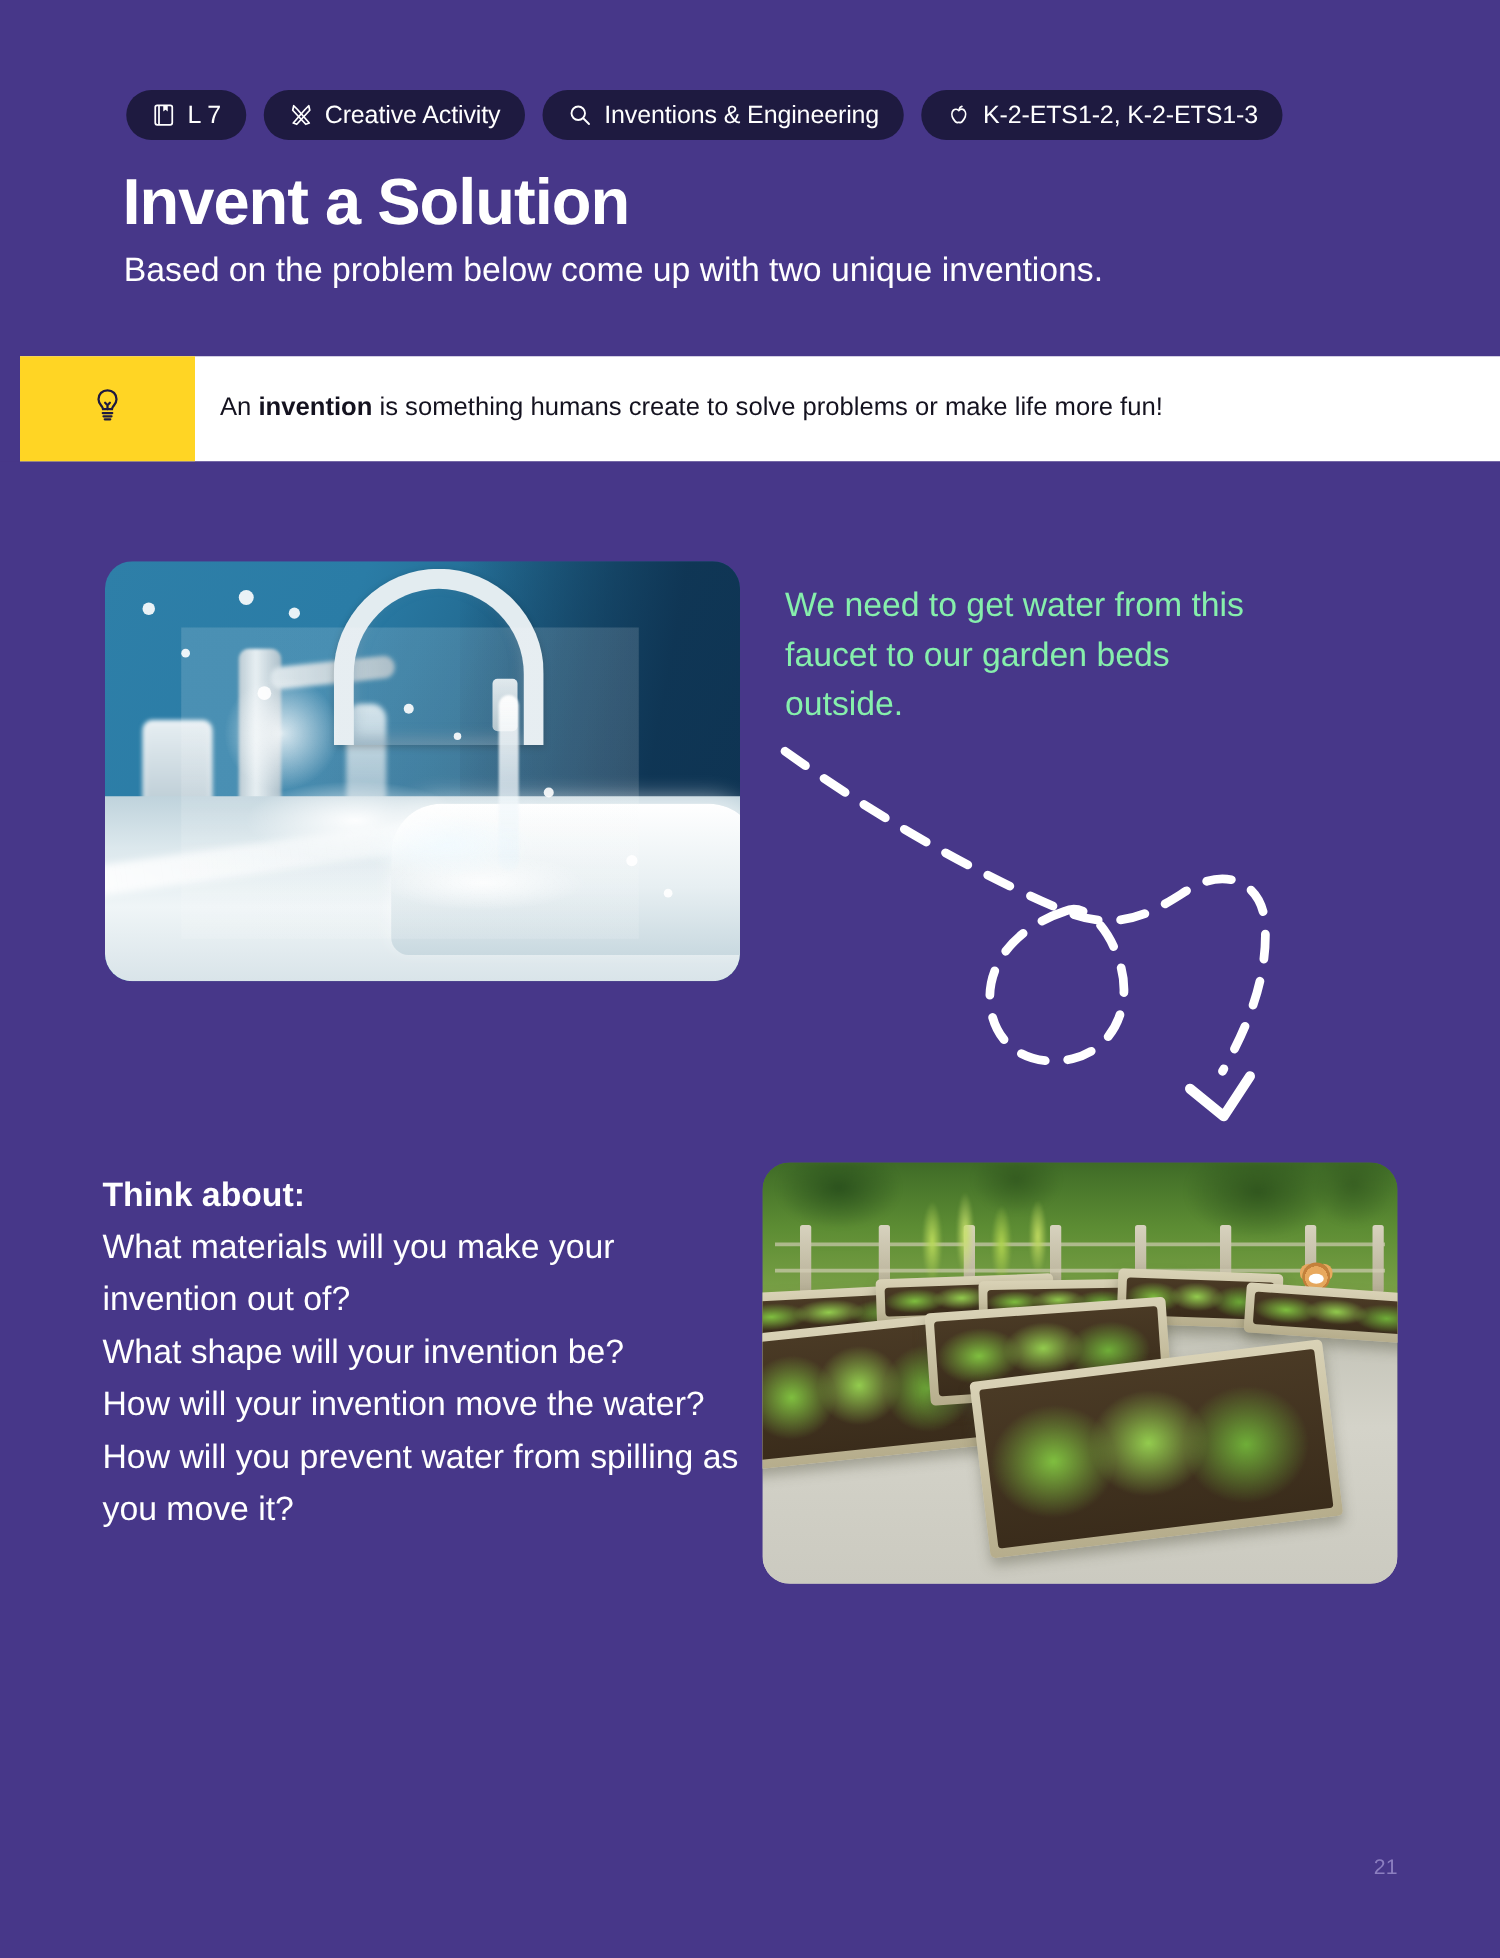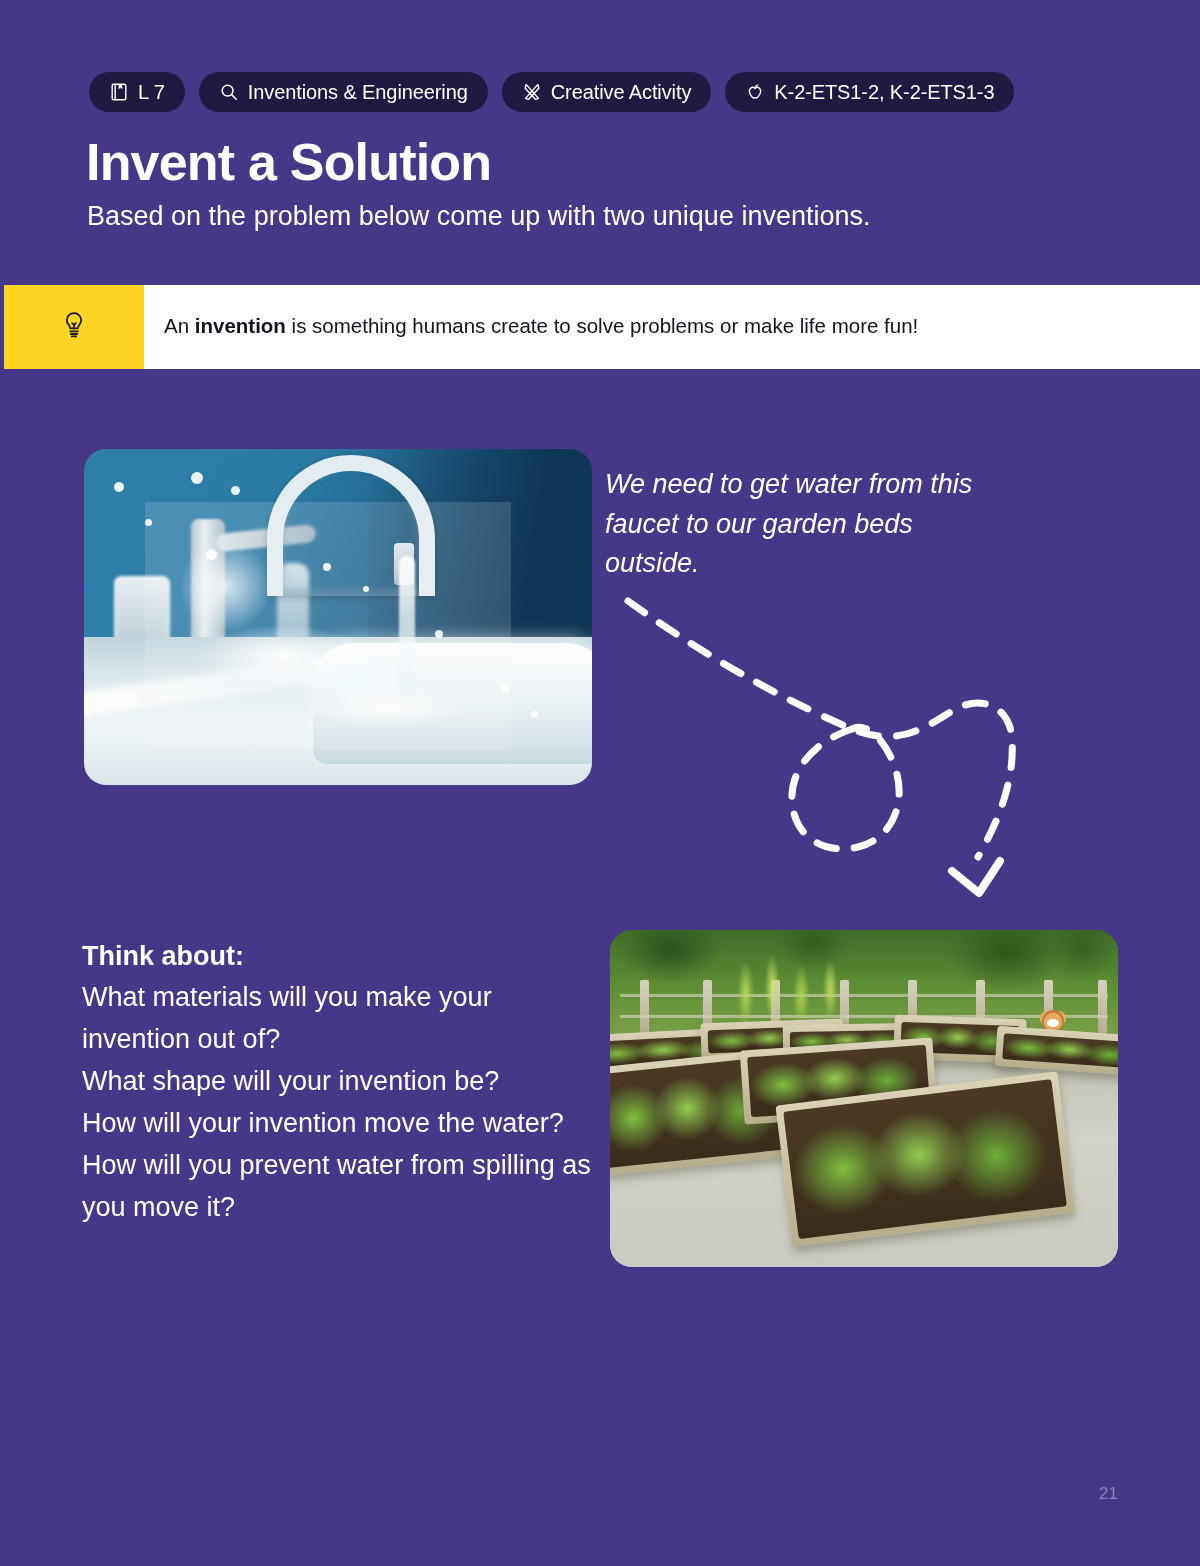--- a/index.html
+++ b/index.html
@@ -11,21 +11,21 @@
     height: 1566px;
     background: #473789;
     font-family: "Liberation Sans", sans-serif;
     overflow: hidden;
     position: relative;
   }
 
   
   .header {
     background: #473789;
-    padding: 72px 0 0 4px;
+    padding: 72px 0 0 16px;
     position: relative;
   }
   .pill-row {
     display: flex;
     align-items: center;
     gap: 14px;
     padding-left: 85px;
     height: 40px;
   }
   .pill {
@@ -120,27 +120,26 @@
   }
   .photo-garden {
     left: 610px;
     top: 561px;
     width: 508px;
     height: 337px;
   }
 
   .callout-text-block {
     position: absolute;
-    left: 605px;
+    left: 628px;
     top: 96px;
     width: 400px;
-    color: #ffffff;
+    color: #86efac;
     font-size: 27px;
     line-height: 1.48;
-    font-style: italic;
   }
 
   .arrow-svg {
     position: absolute;
     left: 600px;
     top: 220px;
     width: 440px;
     height: 330px;
     pointer-events: none;
   }
@@ -299,36 +298,36 @@
           <rect x="3.2" y="2.2" width="13.6" height="15.6" rx="1.6"></rect>
           <path d="M6.2 2.2v15.6"></path>
           <path d="M9.6 2.2h3.6v5l-1.8-1.4-1.8 1.4z" fill="#FFFFFF" stroke="none"></path>
         </svg>
       </span>
       <span class="pill-label">L 7</span>
     </div>
 
     <div class="pill">
       <span class="pill-icon">
+        <svg viewBox="0 0 20 20" width="20" height="20" fill="none" stroke="#FFFFFF" stroke-width="1.4" stroke-linejoin="round">
+          <path d="M4 2.6 L7 5.6 L16.4 16.4 L13.6 17.4 L3.2 6.2 Z"></path>
+          <path d="M16 2.6 L13 5.6 L3.6 16.4 L6.4 17.4 L16.8 6.2 Z"></path>
+        </svg>
+      </span>
+      <span class="pill-label">Creative Activity</span>
+    </div>
+
+    <div class="pill">
+      <span class="pill-icon">
         <svg viewBox="0 0 20 20" width="20" height="20" fill="none" stroke="#FFFFFF" stroke-width="1.5">
           <circle cx="8.6" cy="8.6" r="5.4"></circle>
           <path d="M12.6 12.6 L17.2 17.2" stroke-linecap="round"></path>
         </svg>
       </span>
       <span class="pill-label">Inventions &amp; Engineering</span>
-    </div>
-
-    <div class="pill">
-      <span class="pill-icon">
-        <svg viewBox="0 0 20 20" width="20" height="20" fill="none" stroke="#FFFFFF" stroke-width="1.4" stroke-linejoin="round">
-          <path d="M4 2.6 L7 5.6 L16.4 16.4 L13.6 17.4 L3.2 6.2 Z"></path>
-          <path d="M16 2.6 L13 5.6 L3.6 16.4 L6.4 17.4 L16.8 6.2 Z"></path>
-        </svg>
-      </span>
-      <span class="pill-label">Creative Activity</span>
     </div>
 
     <div class="pill">
       <span class="pill-icon">
         <svg viewBox="0 0 20 20" width="20" height="20" fill="none" stroke="#FFFFFF" stroke-width="1.4">
           <path d="M10 6.4c-1.1-1.1-3-1.4-4.3-.2C4.2 7.6 4.2 10.6 5.6 13c1 1.7 2.4 3 3.3 3 .5 0 .8-.2 1.1-.2s.6.2 1.1.2c.9 0 2.3-1.3 3.3-3 1.4-2.4 1.4-5.4 0-6.8-1.3-1.2-3.2-.9-4.4.2z"></path>
           <path d="M10.4 5.4c.2-1 1-2 2.1-2.3" stroke-linecap="round"></path>
         </svg>
       </span>
       <span class="pill-label">K-2-ETS1-2, K-2-ETS1-3</span>

